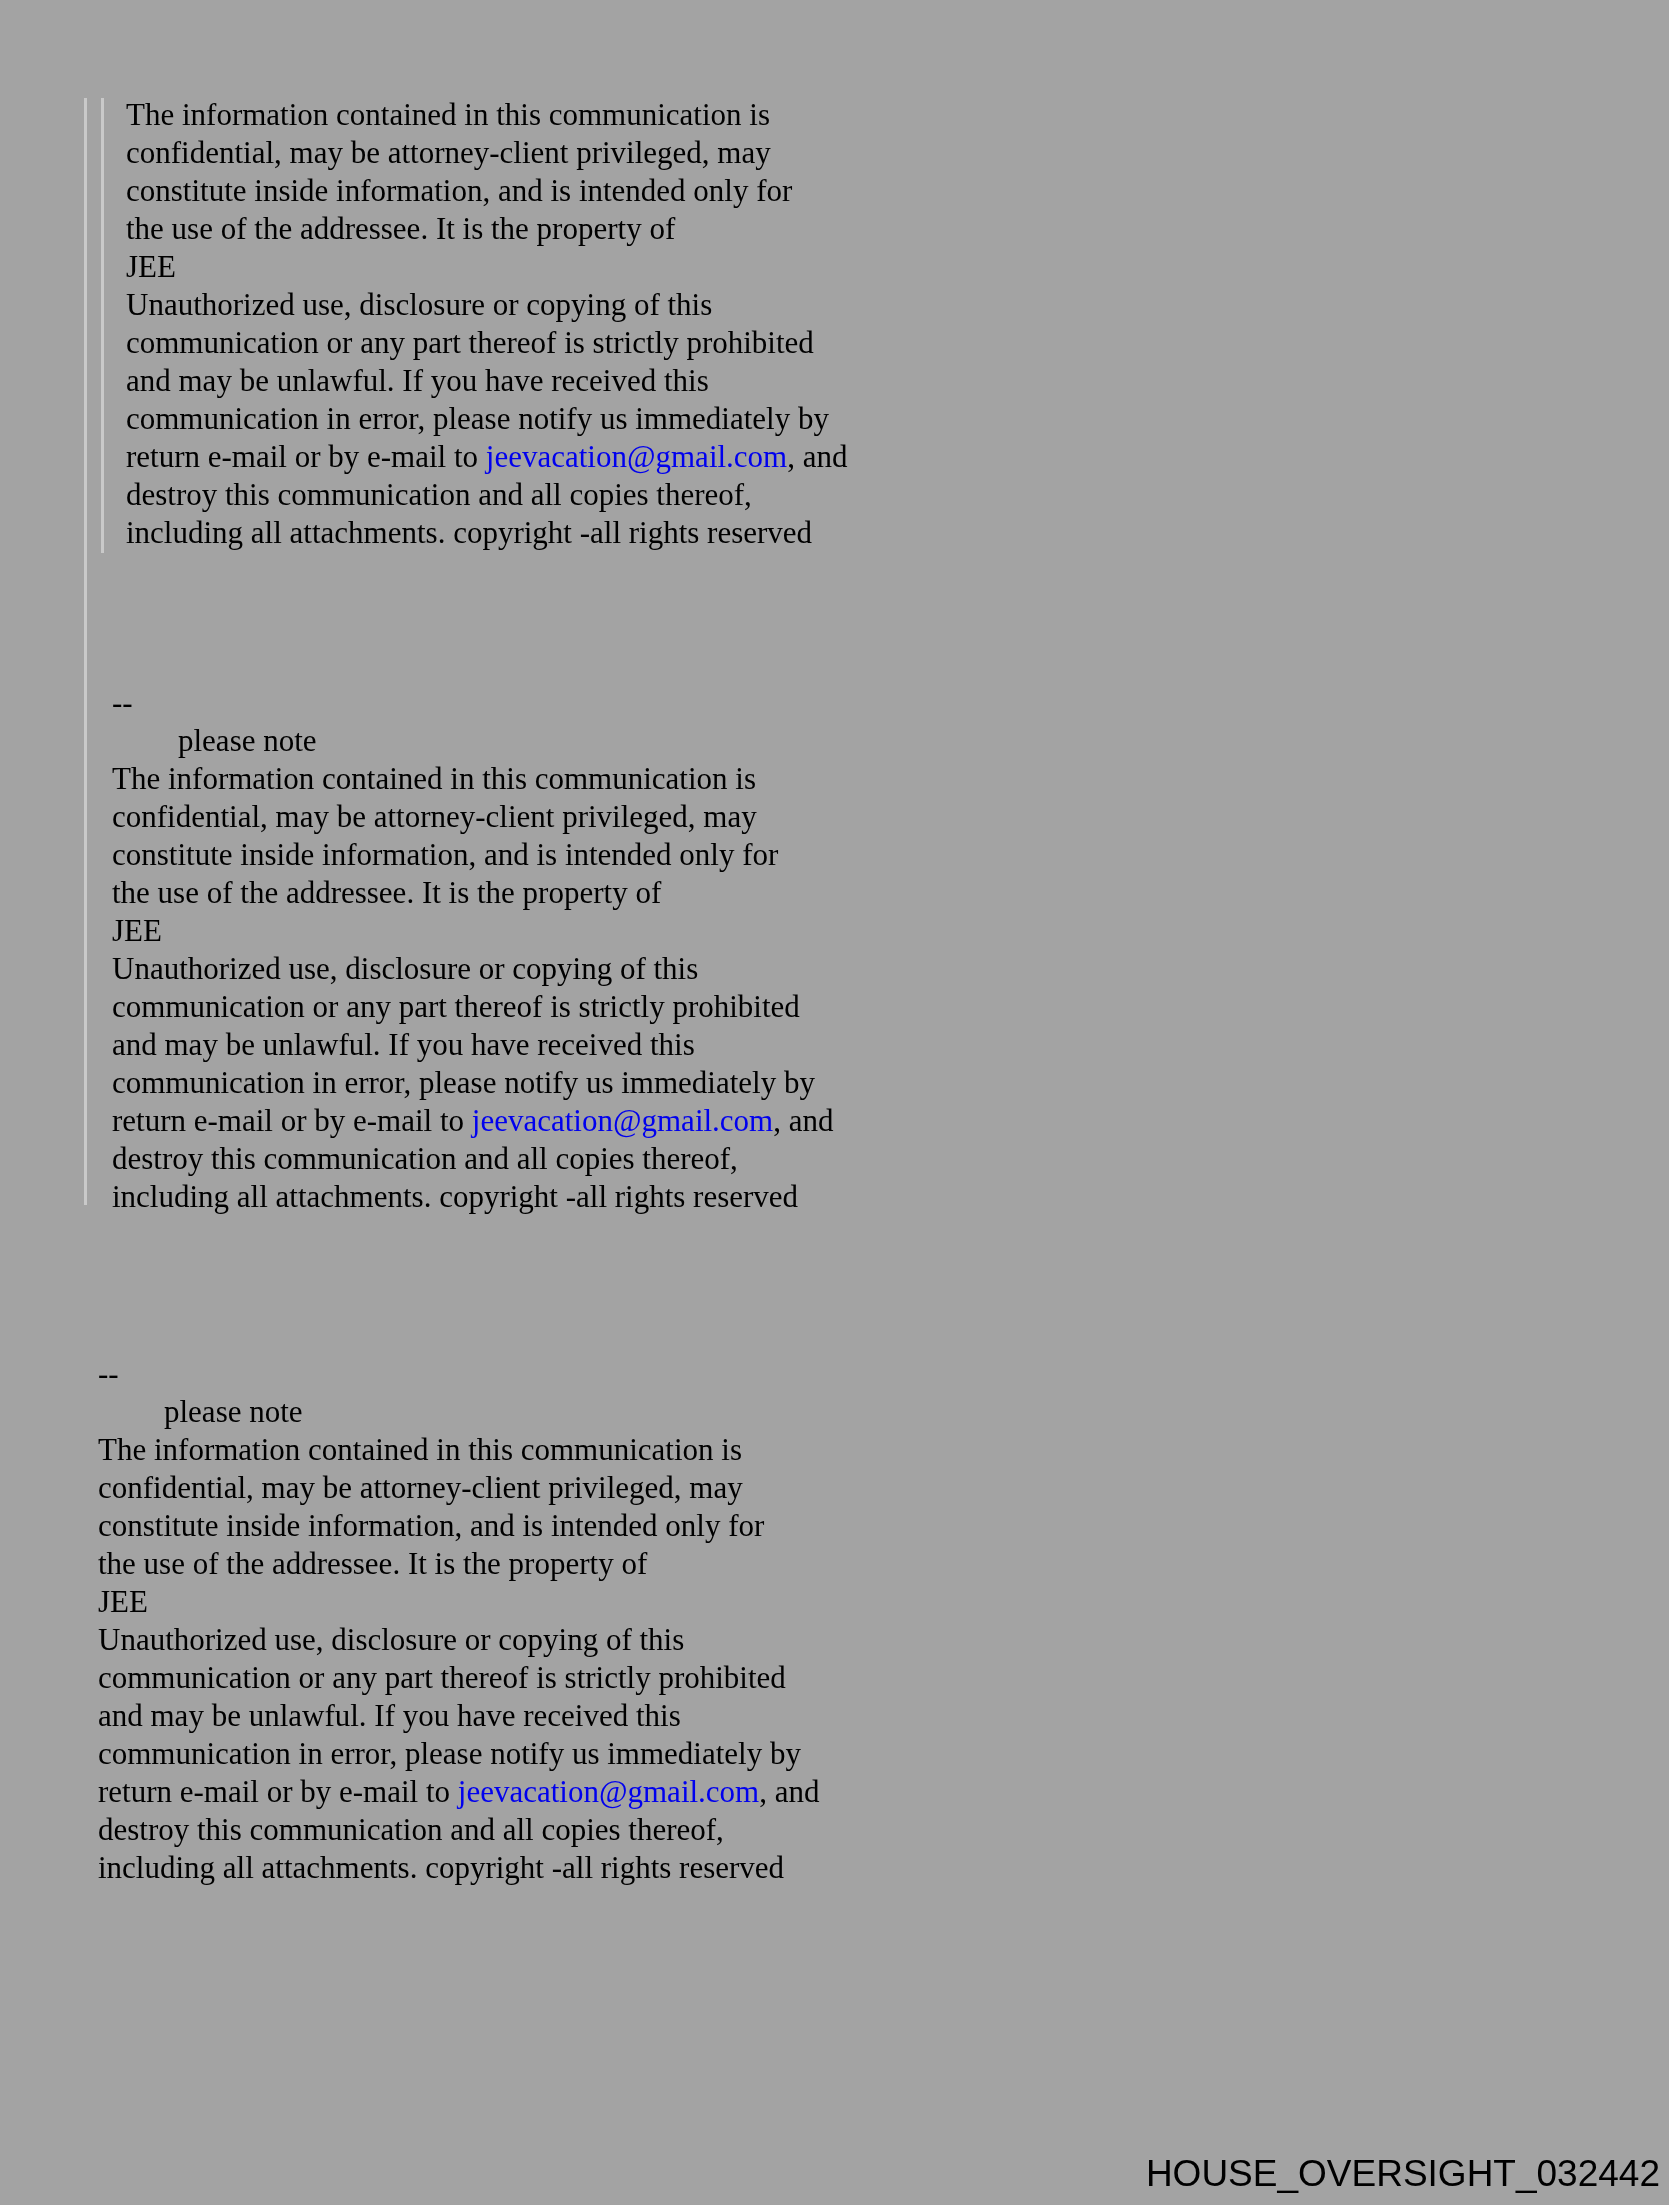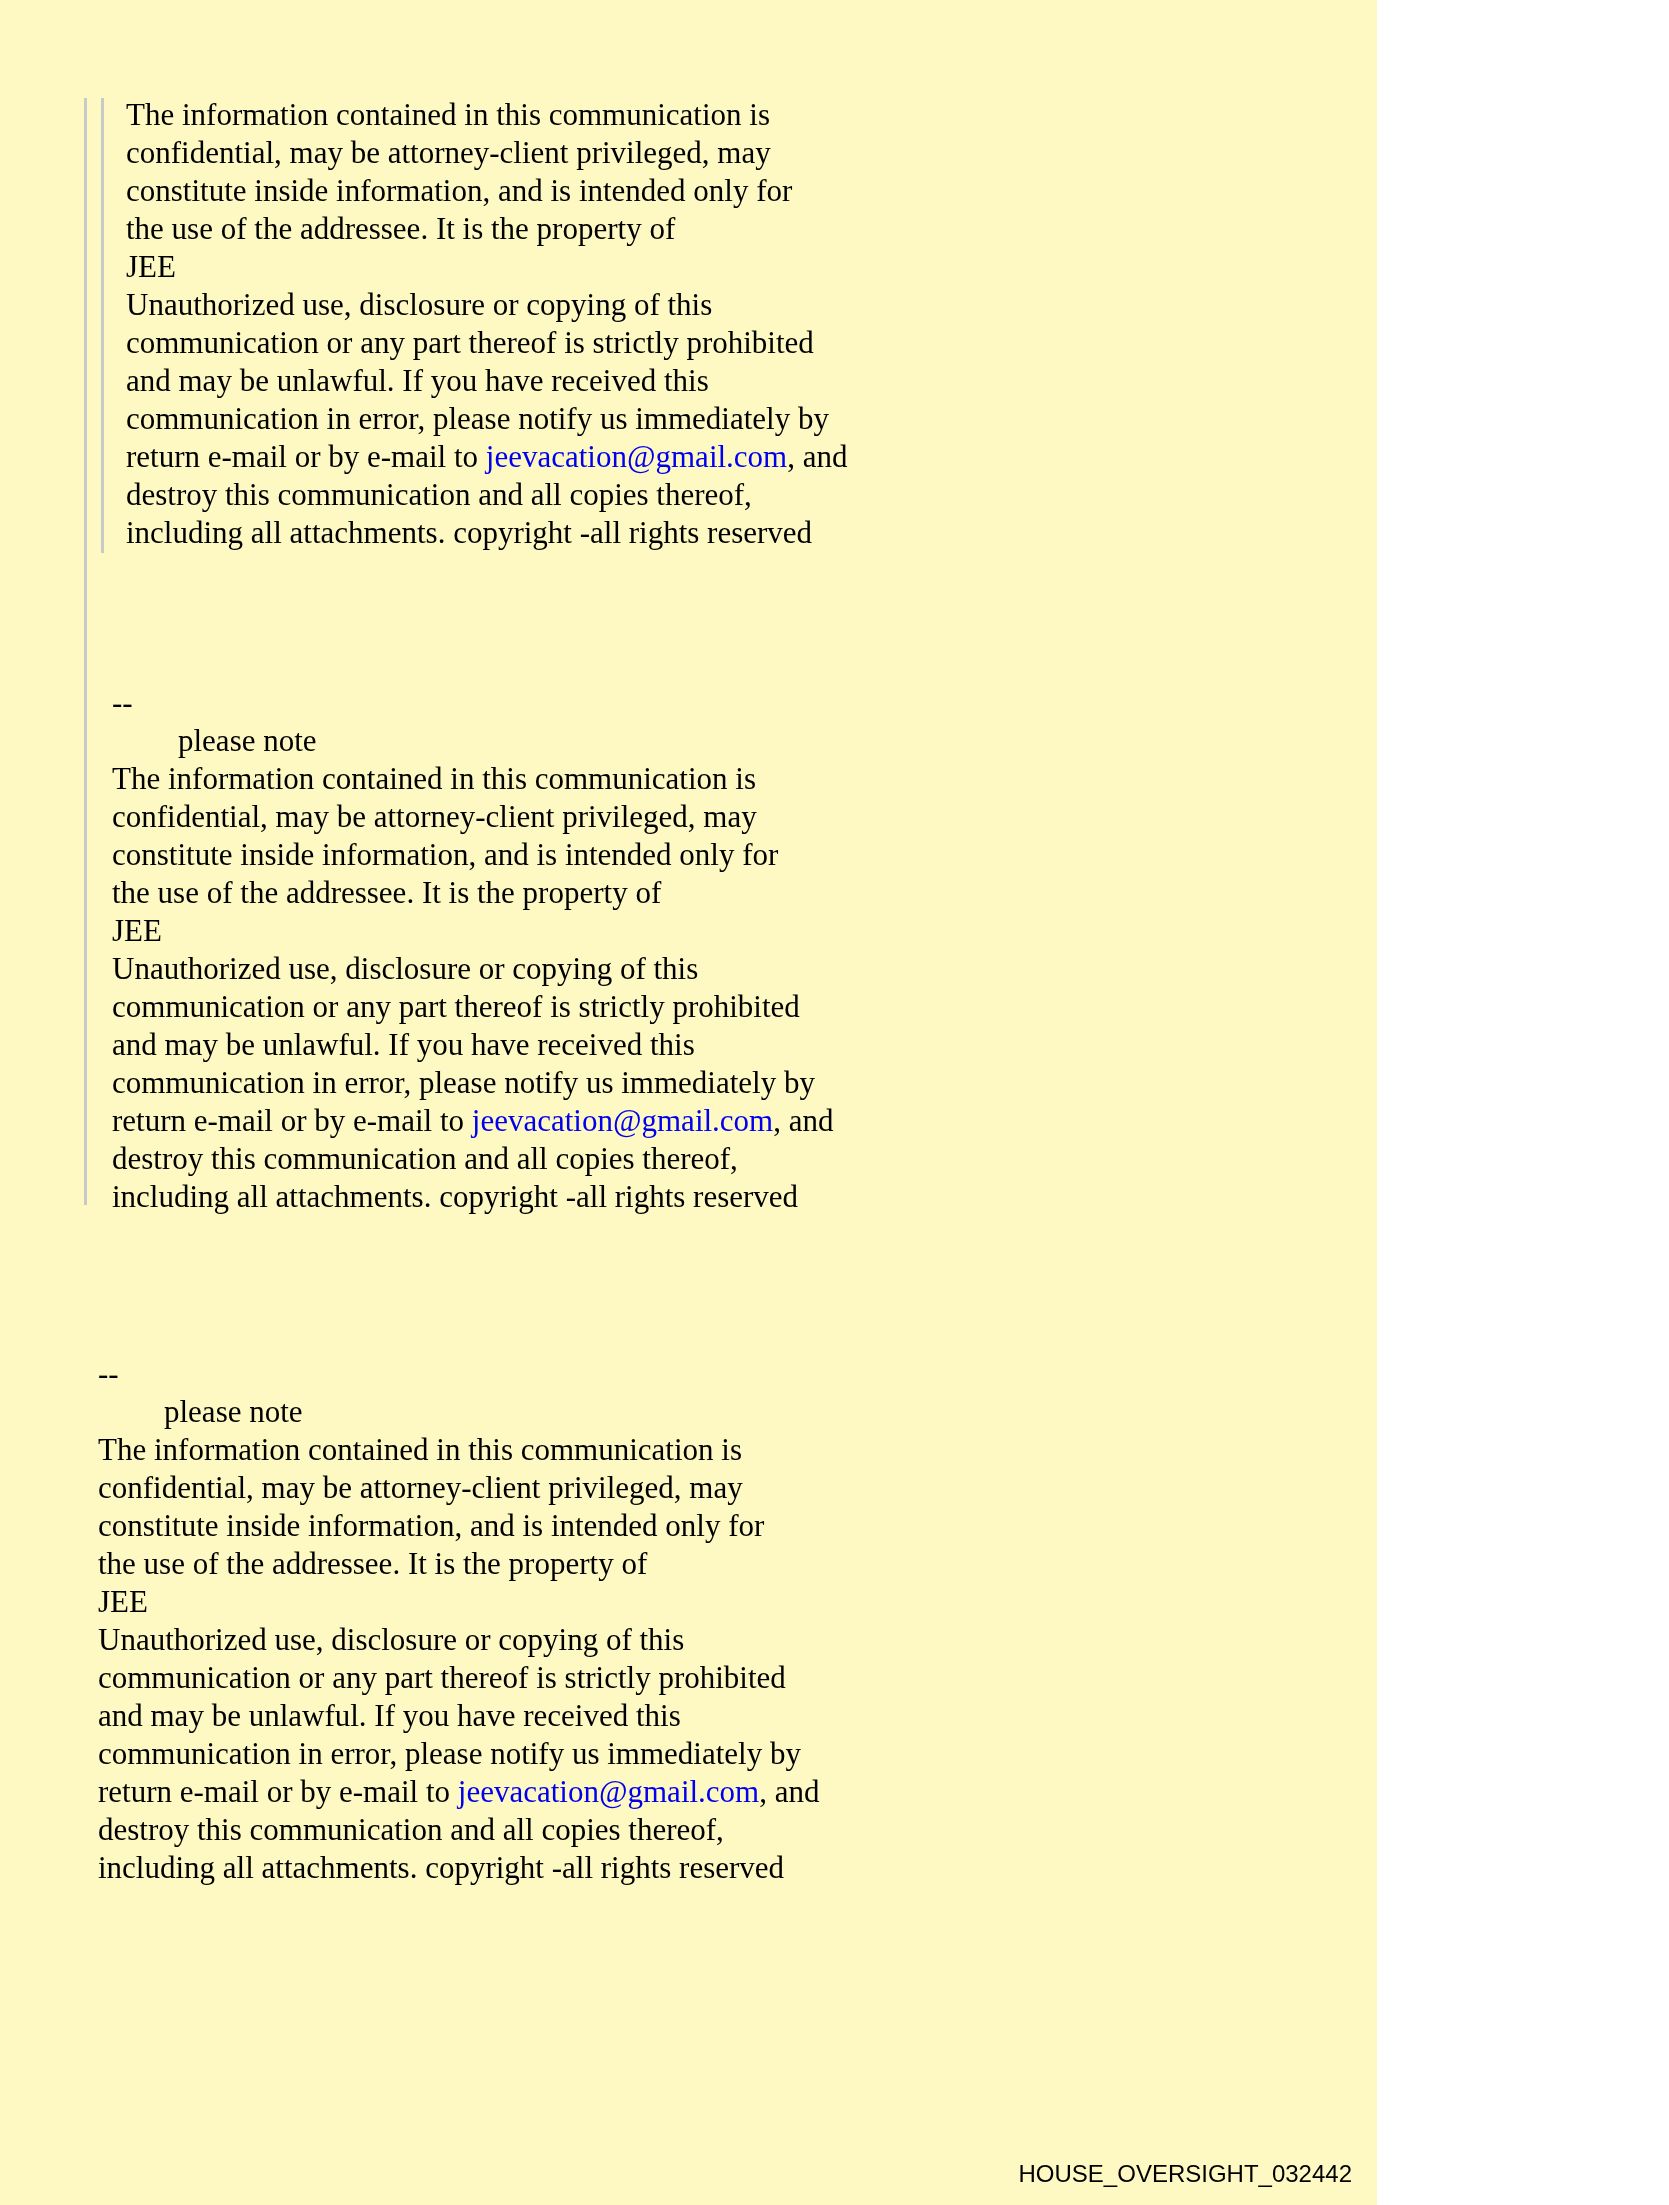--- a/index.html
+++ b/index.html
@@ -2,23 +2,23 @@
 <html style="--link-color: #0000ee; --quote-bar-color: #c9c9c9;font-size:10.5px"><head>
 <meta charset="utf-8">
 <style>
   html, body {
     margin: 0;
     padding: 0;
     background: #ffffff;
   }
   #page {
     position: relative;
-    width: 1377px;
+    width: 1669px;
     height: 2205px;
-    background: #fef9c3;
+    background: #a3a3a3;
     overflow: hidden;
     font-family: "Liberation Serif", "DejaVu Serif", serif;
     font-size: 31px;
     line-height: 38px;
     color: #000000;
   }
   .quote-bar {
     position: absolute;
     width: 3.3px;
     background: var(--quote-bar-color, #c9c9c9);
@@ -46,23 +46,23 @@
   .note-line {
     padding-left: 66px;
   }
   .email-link {
     color: var(--link-color, #0000ee);
     cursor: pointer;
   }
   #bates-stamp {
     position: absolute;
     top: 2157px;
-    right: 25px;
+    right: 9px;
     font-family: "Liberation Sans", "DejaVu Sans", sans-serif;
-    font-size: 24px;
+    font-size: 37px;
     line-height: 33px;
     color: #000000;
     letter-spacing: 0px;
   }
 </style>
 </head>
 <body>
 
 <div id="page">
 

